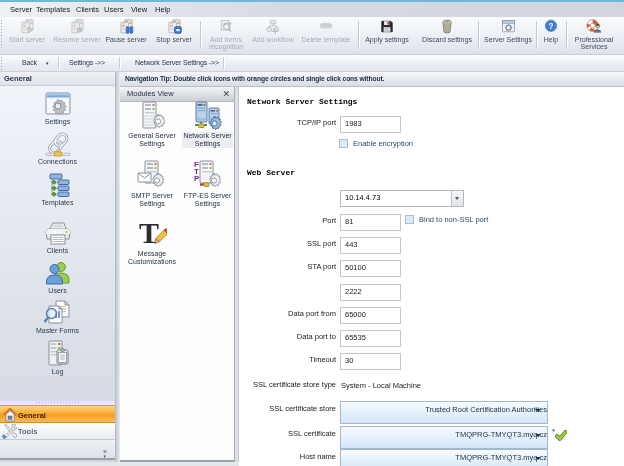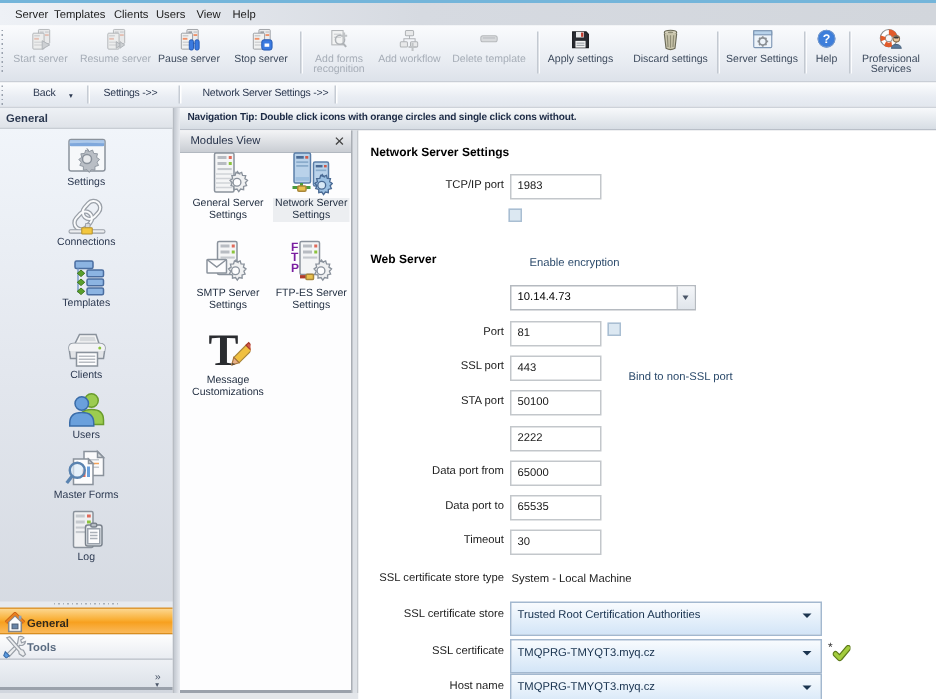--- a/index.html
+++ b/index.html
@@ -40,31 +40,31 @@
 #modpanel { left:120px; top:87px; width:114px; height:375px; background:#fdfdfe; border-bottom:2px solid #9aa1ab; }
 #modhead { position:absolute; left:0; top:0; width:114px; height:15px; background:linear-gradient(#f3f4f6,#caced4); border-bottom:1px solid #b2b8c0; font-size:7.5px; color:#26324a; padding:2px 0 0 7px; }
 #modx { position:absolute; right:4px; top:2px; font-size:9px; color:#444; }
 .moditem { position:absolute; text-align:center; font-size:7px; color:#1f2c3f; line-height:8px; }
 .moditem svg { display:block; margin:0 auto; }
 .modsel { background:#eceef1; }
 
 
 #main { left:239px; top:87px; width:385px; height:379px; background:#fff; }
 #mainb { left:234px; top:87px; width:5px; height:375px; background:#dde1e6; border-left:1px solid #a9aeb4; border-right:1px solid #c3c7cc; }
-h1 { position:absolute; font-size:8px; color:#000; font-family:Liberation Sans, sans-serif; }
+h1 { position:absolute; font-size:8px; color:#000; font-family:Liberation Mono, monospace; }
 .flabel { position:absolute; left:-35px; width:132px; text-align:right; font-size:7.5px; color:#1a1a1a; white-space:nowrap; }
 .inp { position:absolute; left:101px; border:1px solid #c3c7cb; background:#fff; font-size:7.5px; color:#1a1a1a; padding:2px 0 0 4px; }
 .w60 { width:61px; height:17px; }
 .combo { position:absolute; left:101px; width:124px; height:17px; border:1px solid #b5bac0; background:#fff; font-size:7.5px; padding:2px 12px 0 4px; }
 .combobtn { position:absolute; right:0; top:0; width:12px; height:15px; background:linear-gradient(#f4f6f9,#e0e5eb); border-left:1px solid #bfc4ca; }
 .combobtn:before { content:""; position:absolute; left:3px; top:6px; border-left:2.5px solid transparent; border-right:2.5px solid transparent; border-top:3px solid #4a5668; }
-.bluecombo { position:absolute; left:101px; width:208px; height:23px; border:1px solid #a3b8cf; background:linear-gradient(#f8fbfe,#d3e5f7); font-size:7.5px; color:#16304d; padding:2.5px 0 0 4px; }
+.bluecombo { position:absolute; left:101px; width:208px; height:23px; border:1px solid #a3b8cf; background:linear-gradient(#f8fbfe,#d3e5f7); font-size:7.5px; color:#16304d; padding:2.5px 0 0 4px;text-align:right; }
 .bluecombo:after { content:""; position:absolute; right:6px; top:7px; border-left:3px solid transparent; border-right:3px solid transparent; border-top:3.5px solid #1c3550; }
 .chk { position:absolute; width:9px; height:9px; background:#dce8f2; border:1px solid #a9bed2; }
-.chklbl { position:absolute; font-size:7.5px; color:#2b4a6b;margin-top:31px; }
+.chklbl { position:absolute; font-size:7.5px; color:#2b4a6b; }
 </style>
 </head>
 <body>
 <div id="topstrip" class="abs"></div>
 <div class="abs" style="left:1px;top:4px;width:1px;height:10px;background:repeating-linear-gradient(#9aa2ae 0 1px,transparent 1px 3px)"></div>
 <div class="abs" style="left:1px;top:20px;width:1px;height:30px;background:repeating-linear-gradient(#9aa2ae 0 1px,transparent 1px 3px);z-index:5"></div>
 <div class="abs" style="left:1px;top:57px;width:1px;height:13px;background:repeating-linear-gradient(#9aa2ae 0 1px,transparent 1px 3px);z-index:5"></div>
 <div id="menubar" class="abs">
   <span style="left:10px">Server</span>
   <span style="left:36px">Templates</span>

